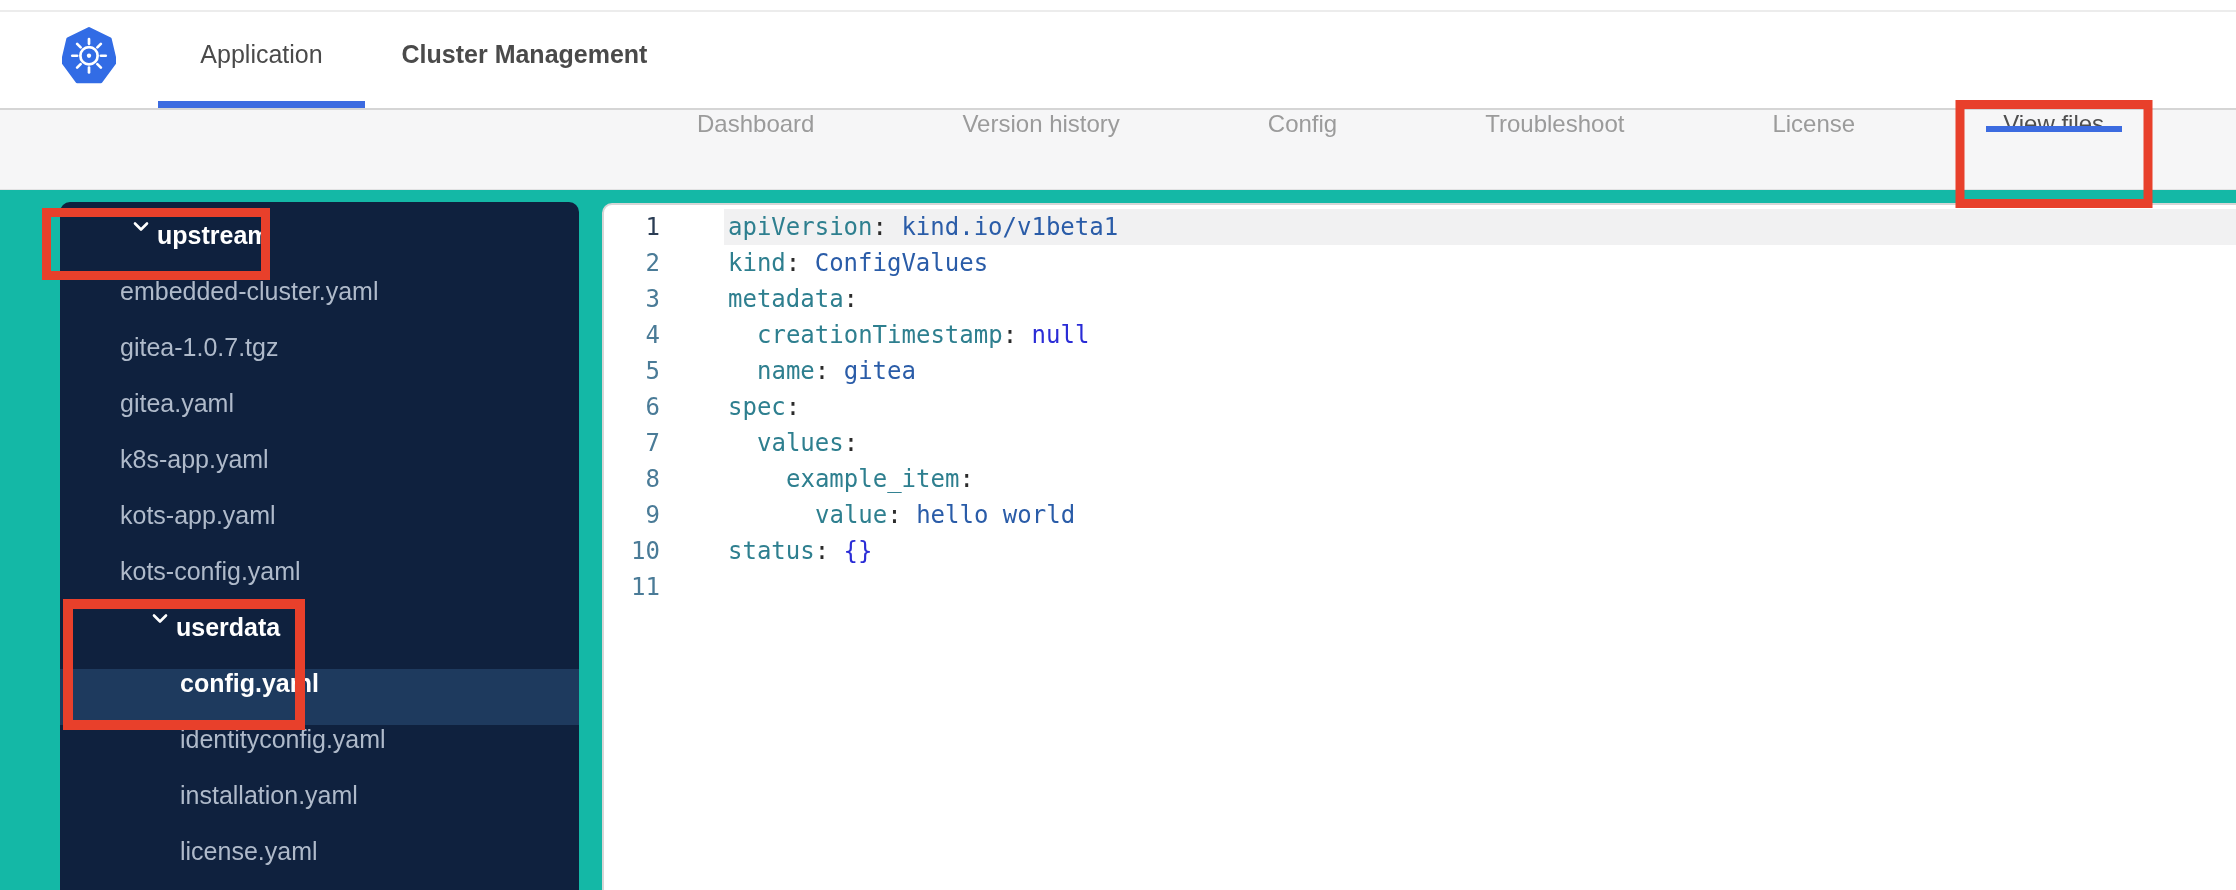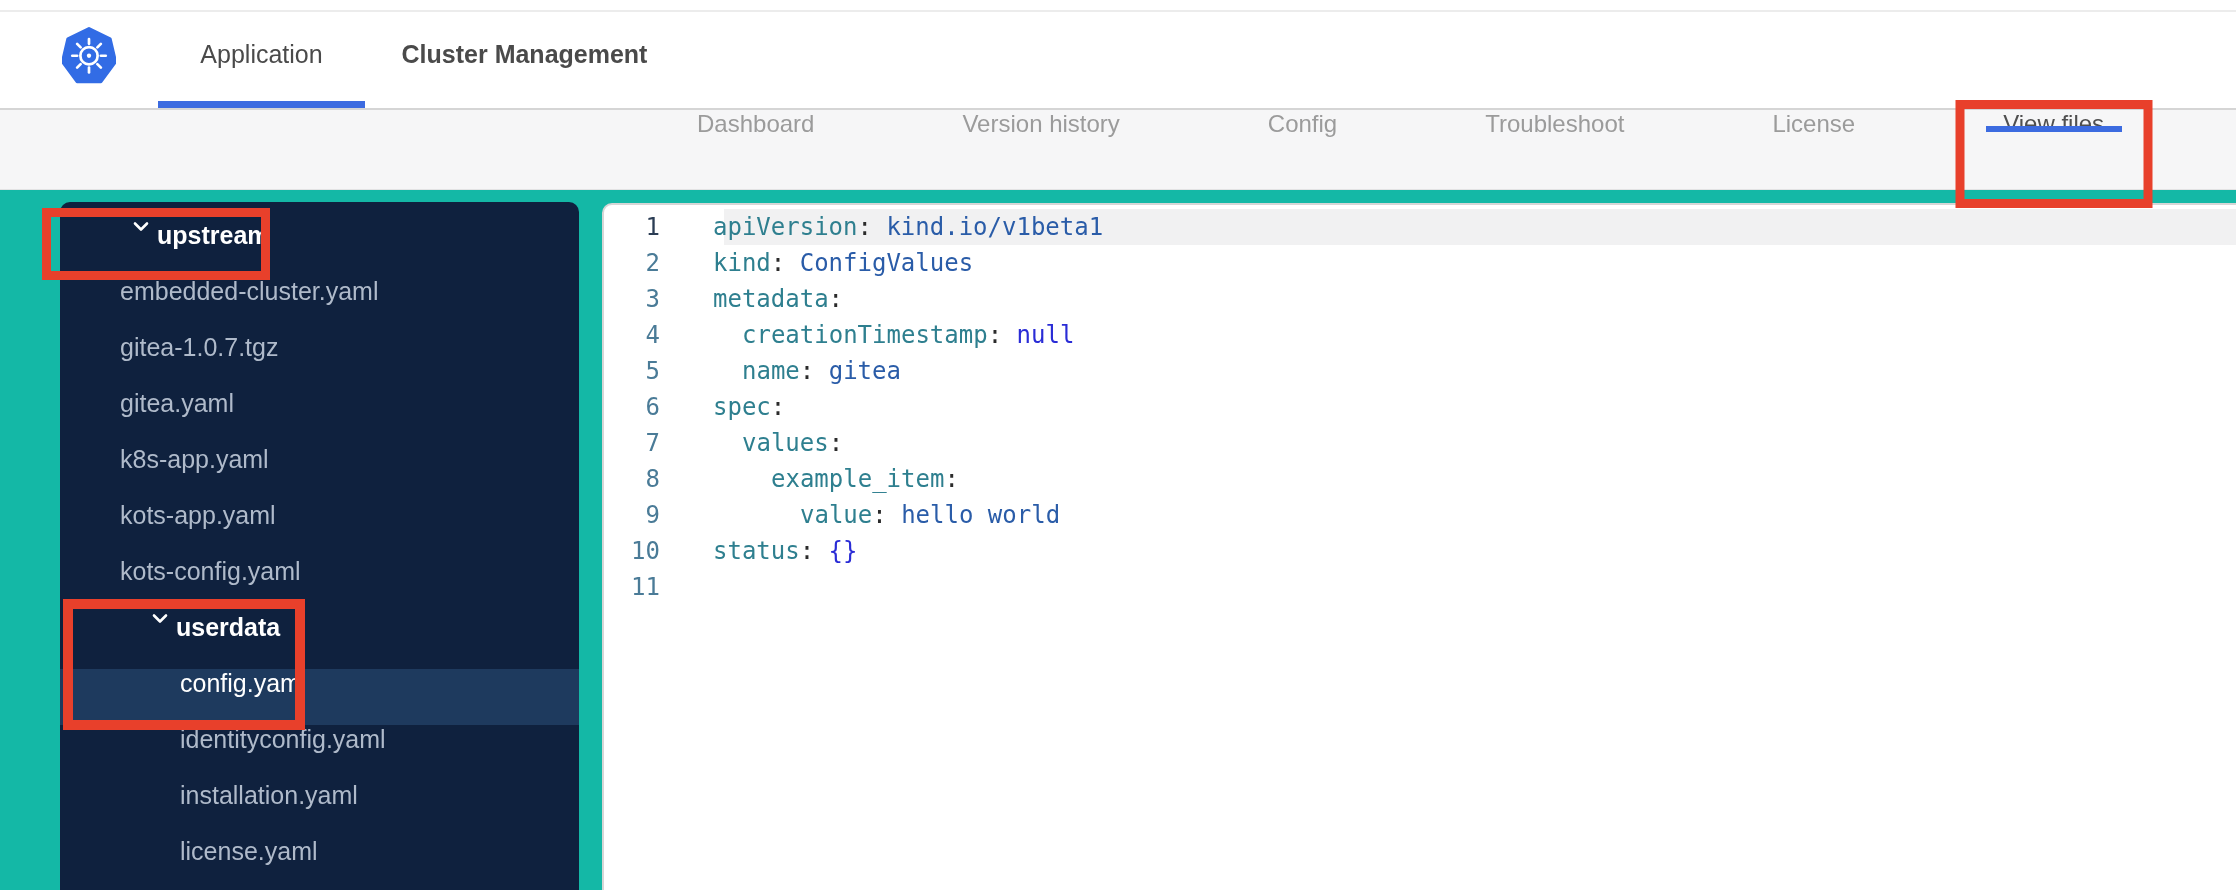--- a/index.html
+++ b/index.html
@@ -39,38 +39,38 @@
   #ann-viewfiles{left:50%;transform:translateX(-50%);top:-10px;width:197px;height:108px}
   #ann-upstream{left:-18px;top:6px;width:228px;height:72px}
   #ann-userdata{left:3px;top:397px;width:242px;height:131px;border-width:10px}
 
   
   .filetree{position:absolute;left:60px;top:202px;width:519px;bottom:-12px;
             background:var(--sidebar-bg);border-radius:10px;padding-top:19px}
   .trow{position:relative;height:56px;display:flex;align-items:flex-start;font-size:25px;
         color:var(--file-text);font-weight:500;cursor:pointer;white-space:nowrap}
   .trow.folder{color:#fff;font-weight:700}
-  .trow.selected{background:var(--sidebar-sel);color:#fff;font-weight:400}
+  .trow.selected{background:var(--sidebar-sel);color:#fff;font-weight:700}
   .trow .chev{width:16px;height:11px;margin-right:8px;flex:0 0 auto}
   .ind-f1{padding-left:73px}   
   .ind-2{padding-left:60px}    
   .ind-f2{padding-left:92px}   
   .ind-3{padding-left:120px}   
 
   
   .editor{position:absolute;left:602px;top:203px;right:-14px;bottom:-14px;background:#fff;
           border:2px solid #D6D6D6;border-radius:10px;padding-top:4px;cursor:text}
   .line{position:relative;height:36px;display:flex;align-items:center;
         font-family:"DejaVu Sans Mono","Liberation Mono",monospace;font-size:24px;line-height:36px}
   .line.current::before{content:'';position:absolute;left:120px;right:0;top:0;bottom:0;
         background:#F1F1F2}
   .ln{position:relative;width:56px;text-align:right;color:var(--lnum);flex:0 0 auto;
       font-size:24px}
   .line.current .ln{color:var(--lnum-cur)}
-  .code{position:relative;display:flex;align-items:center;margin-left:53px;white-space:pre}
+  .code{position:relative;display:flex;align-items:center;margin-left:68px;white-space:pre}
   .gd{display:inline-block;width:29px;border-left:1px solid #E2E2E6;flex:0 0 auto}
   .tk-key{color:var(--key)} .tk-val{color:var(--val)}
   .tk-kw{color:var(--kw)}  .tk-pun{color:var(--pun)}
 </style>
 </head>
 <body>
 
 <div class="page">
 
   <header class="topbar">

